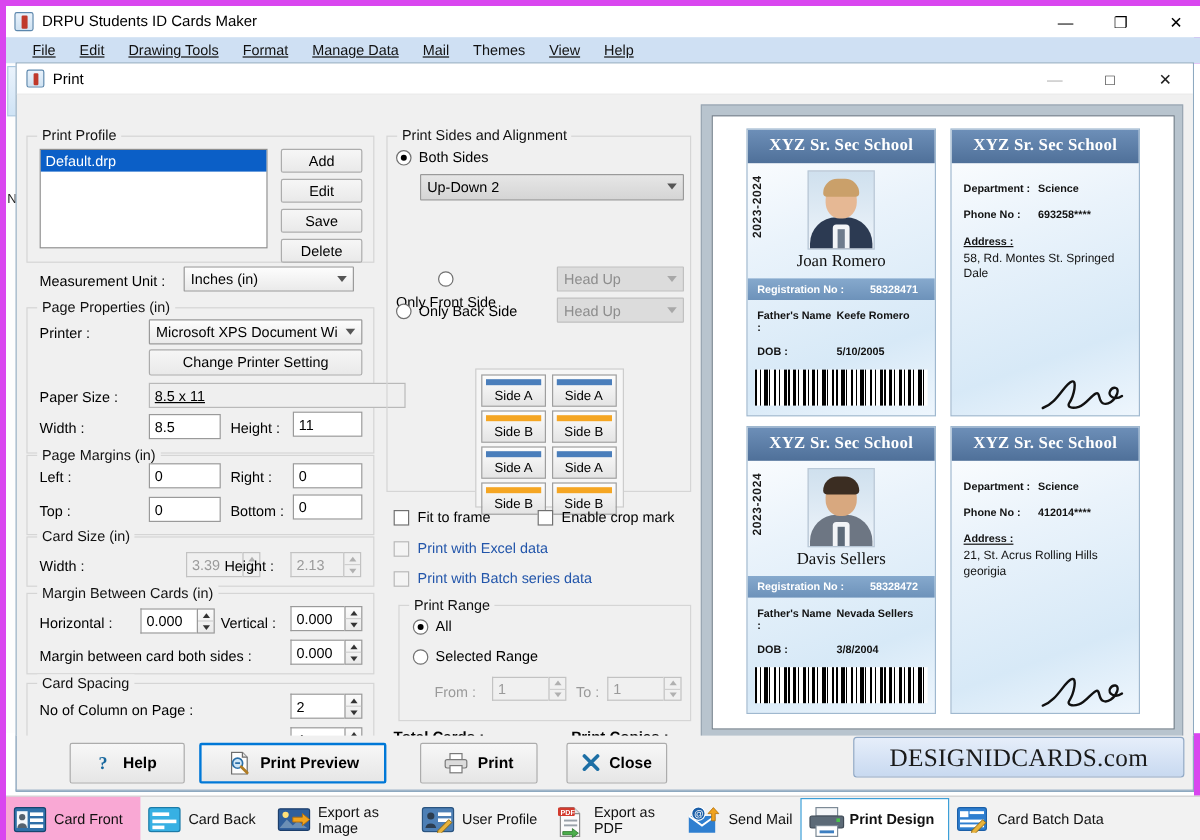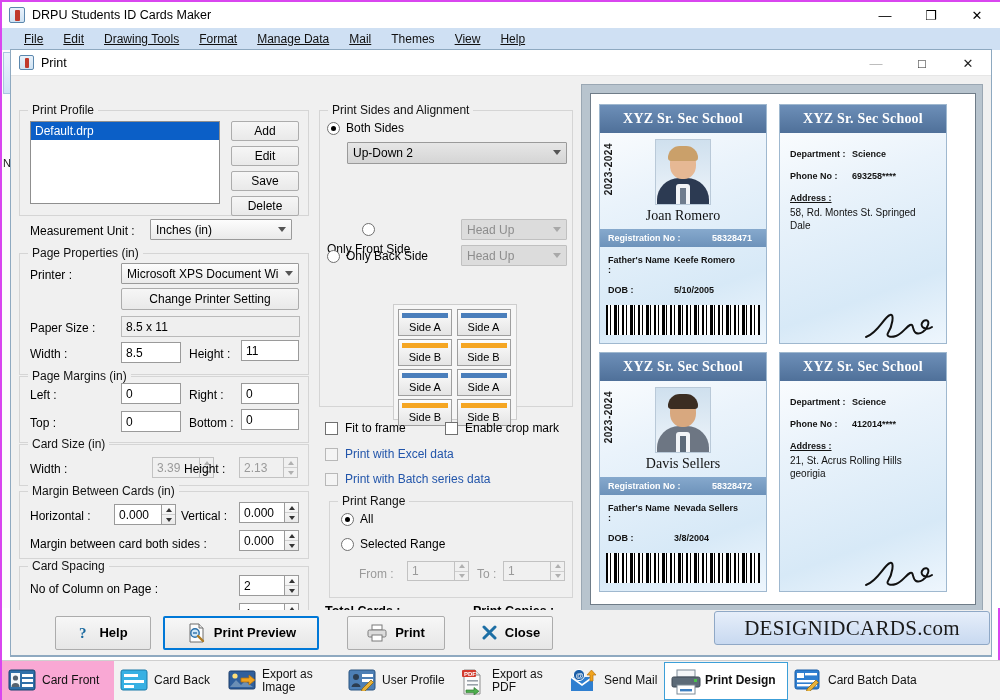--- a/index.html
+++ b/index.html
@@ -8,21 +8,21 @@
     width: 1000px; height: 700px;
     overflow: hidden;
     font-family: "Liberation Sans", sans-serif;
     font-size: 12px;
     background: #ffffff;
   }
   #app {
     position: relative;
     width: 1000px; height: 700px;
     background: #ffffff;
-    border: 2px solid #d946ef;
+    border: 5px solid #d946ef;
   }
 
   
   .titlebar {
     position: absolute; left: 0; top: 0; width: 998px; height: 26px;
     background: #ffffff;
     display: flex; align-items: center;
   }
   .titlebar .appicon {
     width: 16px; height: 16px; margin-left: 7px; margin-right: 7px;
@@ -213,21 +213,21 @@
   
   .previewpane {
     position: absolute; left: 570px; top: 8px; width: 402px; height: 528px;
     background: #b8c4ce; border: 1px solid #9aa7b3;
     padding: 8px; overflow: hidden;
   }
   .paper {
     width: 386px; height: 512px; background: #ffffff;
     border: 1px solid #6f7c88;
     position: relative;
-    padding: 10px 8px;
+    padding: 10px 28px;
   }
   .cardrow { display: flex; gap: 12px; margin-bottom: 8px; }
 
   .idcard {
     width: 168px; height: 240px;
     border: 1px solid #9fb8cf;
     background: linear-gradient(160deg,#ffffff 0%,#eaf3fb 35%,#d7e9f7 75%,#eef6fd 100%);
     position: relative; overflow: hidden;
     font-family: "Liberation Sans", sans-serif;
   }
@@ -425,21 +425,21 @@
       <div class="gb" style="left:8px; top:177px; width:290px; height:122px;">
         <span class="gbl">Page Properties (in)</span>
       </div>
       <div class="lbl" style="position:absolute; left:19px; top:192px;">Printer :</div>
       <div class="combo" style="position:absolute; left:110px; top:187px; width:178px; height:21px;">
         <span>Microsoft XPS Document Wi</span>
         <i class="chev"></i>
       </div>
       <div class="btn" style="position:absolute; left:110px; top:212px; width:178px; height:22px;">Change Printer Setting</div>
       <div class="lbl" style="position:absolute; left:19px; top:245px;">Paper Size :</div>
-      <div class="txt ro" style="position:absolute; left:110px; top:240px; width:179px; height:21px;">8.5 x 11</div>
+      <div class="txt ro" style="position:absolute; left:110px; top:240px; width:214px; height:21px;text-decoration:underline;">8.5 x 11</div>
       <div class="lbl" style="position:absolute; left:19px; top:271px;">Width :</div>
       <div class="txt" style="position:absolute; left:110px; top:266px; width:60px; height:21px;">8.5</div>
       <div class="lbl" style="position:absolute; left:178px; top:271px;">Height :</div>
       <div class="txt" style="position:absolute; left:230px; top:264px; width:58px; height:21px;">11</div>
 
       <div class="gb" style="left:8px; top:300px; width:290px; height:67px;">
         <span class="gbl">Page Margins (in)</span>
       </div>
       <div class="lbl" style="position:absolute; left:19px; top:312px;">Left :</div>
       <div class="txt" style="position:absolute; left:110px; top:307px; width:60px; height:21px;">0</div>

